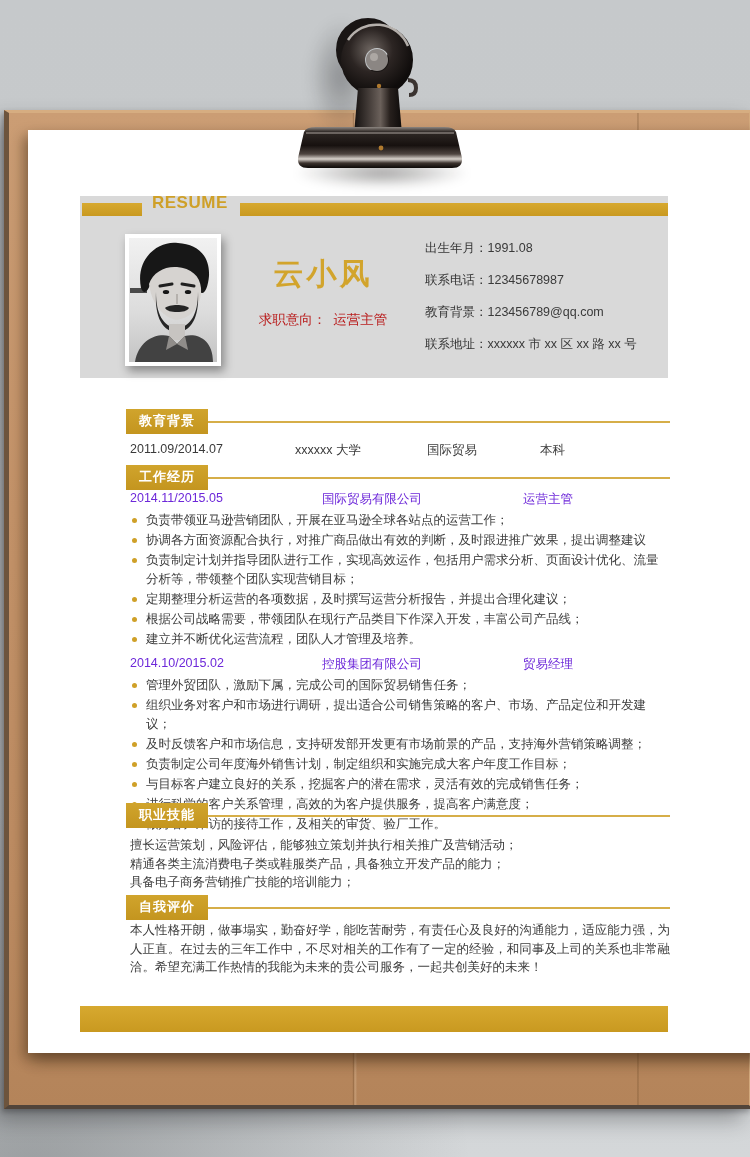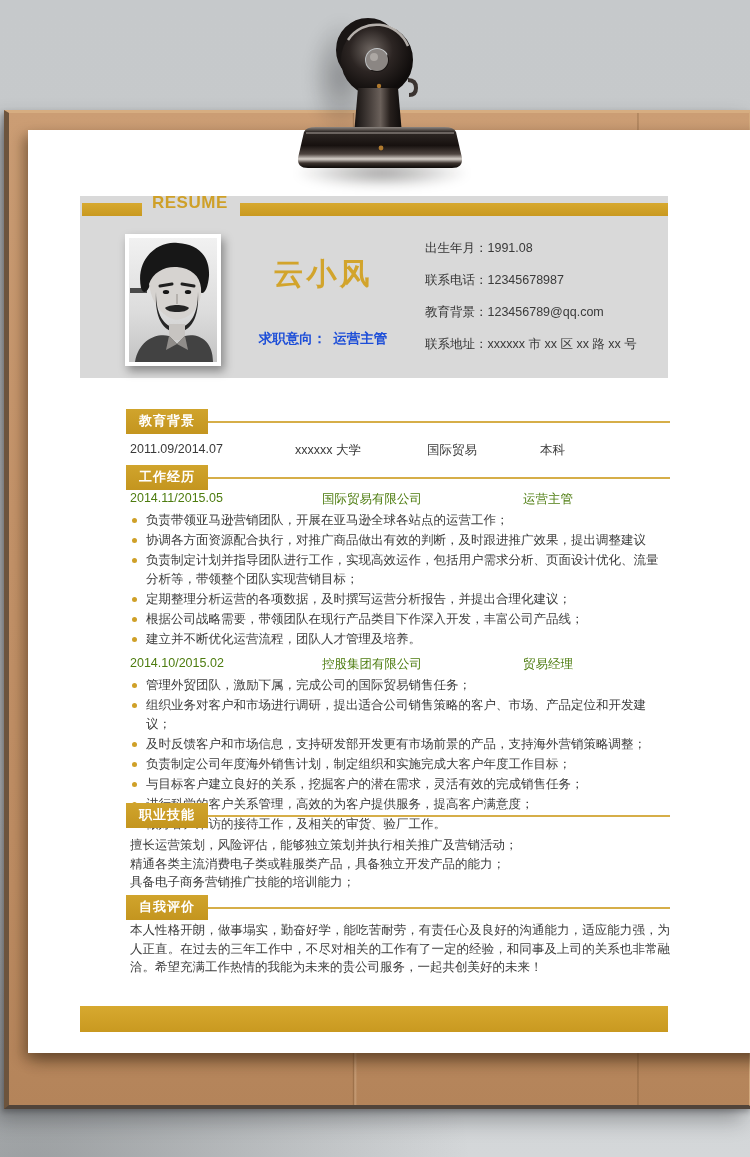--- a/index.html
+++ b/index.html
@@ -50,21 +50,21 @@
   #panel{left:52px;top:66px;width:588px;height:182px;background:#d9d9d9;}
   .goldbar{background:linear-gradient(180deg,#d7a92f,#c99920);}
   #bar-left{left:54px;top:73px;width:60px;height:13px;}
   #resume-label{left:124px;top:63px;width:90px;font-size:17px;font-weight:bold;color:#cfa028;letter-spacing:.5px;}
   #bar-right{left:212px;top:73px;width:428px;height:13px;}
   #photo{
     left:97px;top:104px;padding:4px;background:#fff;
     box-shadow:3px 5px 9px rgba(0,0,0,.38);line-height:0;
   }
   #name{left:205px;top:124px;width:180px;text-align:center;font-size:30px;font-weight:bold;color:#d2a42c;letter-spacing:3px;}
-  #objective{left:197px;top:181px;width:196px;text-align:center;font-size:13.5px;font-weight:bold;color:#1d4ed8;margin-top:19px;}
+  #objective{left:197px;top:181px;width:196px;text-align:center;font-size:13.5px;font-weight:normal;color:#b91c1c;}
   #objective .gap{display:inline-block;width:7px;}
   #contact{left:397px;top:110px;}
   .c-row{height:32px;font-size:12.5px;color:#393939;}
   .c-row .lab{color:#353535;}
   .c-row .val{color:#3a3a3a;}
 
   
   .section{left:98px;width:544px;}
   .sec-head{display:flex;align-items:center;}
   .badge{
@@ -75,21 +75,21 @@
   .rule{flex:1;height:2px;background:#cfa028;opacity:.85;}
 
   #sec-education{top:279px;}
   .edu-row{
     margin-top:8px;padding-left:4px;display:grid;
     grid-template-columns:165px 132px 113px 1fr;
     font-size:12.5px;color:#3a3a3a;
   }
 
   #sec-work{top:335px;}
-  .job-head{position:relative;height:17px;margin-top:1px;font-size:12.5px;color:#4d7c0f;}
+  .job-head{position:relative;height:17px;margin-top:1px;font-size:12.5px;color:#6d28d9;}
   .job-head .jh{position:absolute;top:0;white-space:nowrap;}
   .jh.period{left:4px;}
   .jh.company{left:196px;}
   .jh.title{left:397px;}
   ul.bullets{list-style:none;margin:3px 0 0 0;padding:0;}
   ul.bullets li{display:flex;gap:9px;font-size:12.5px;line-height:19px;color:#3c3c3c;margin-bottom:1px;}
   .dot{flex:none;width:5px;height:5px;border-radius:50%;background:#cfa028;margin-top:7px;margin-left:6px;}
   .job + .job{margin-top:7px;}
 
   #sec-skills{top:673px;}

